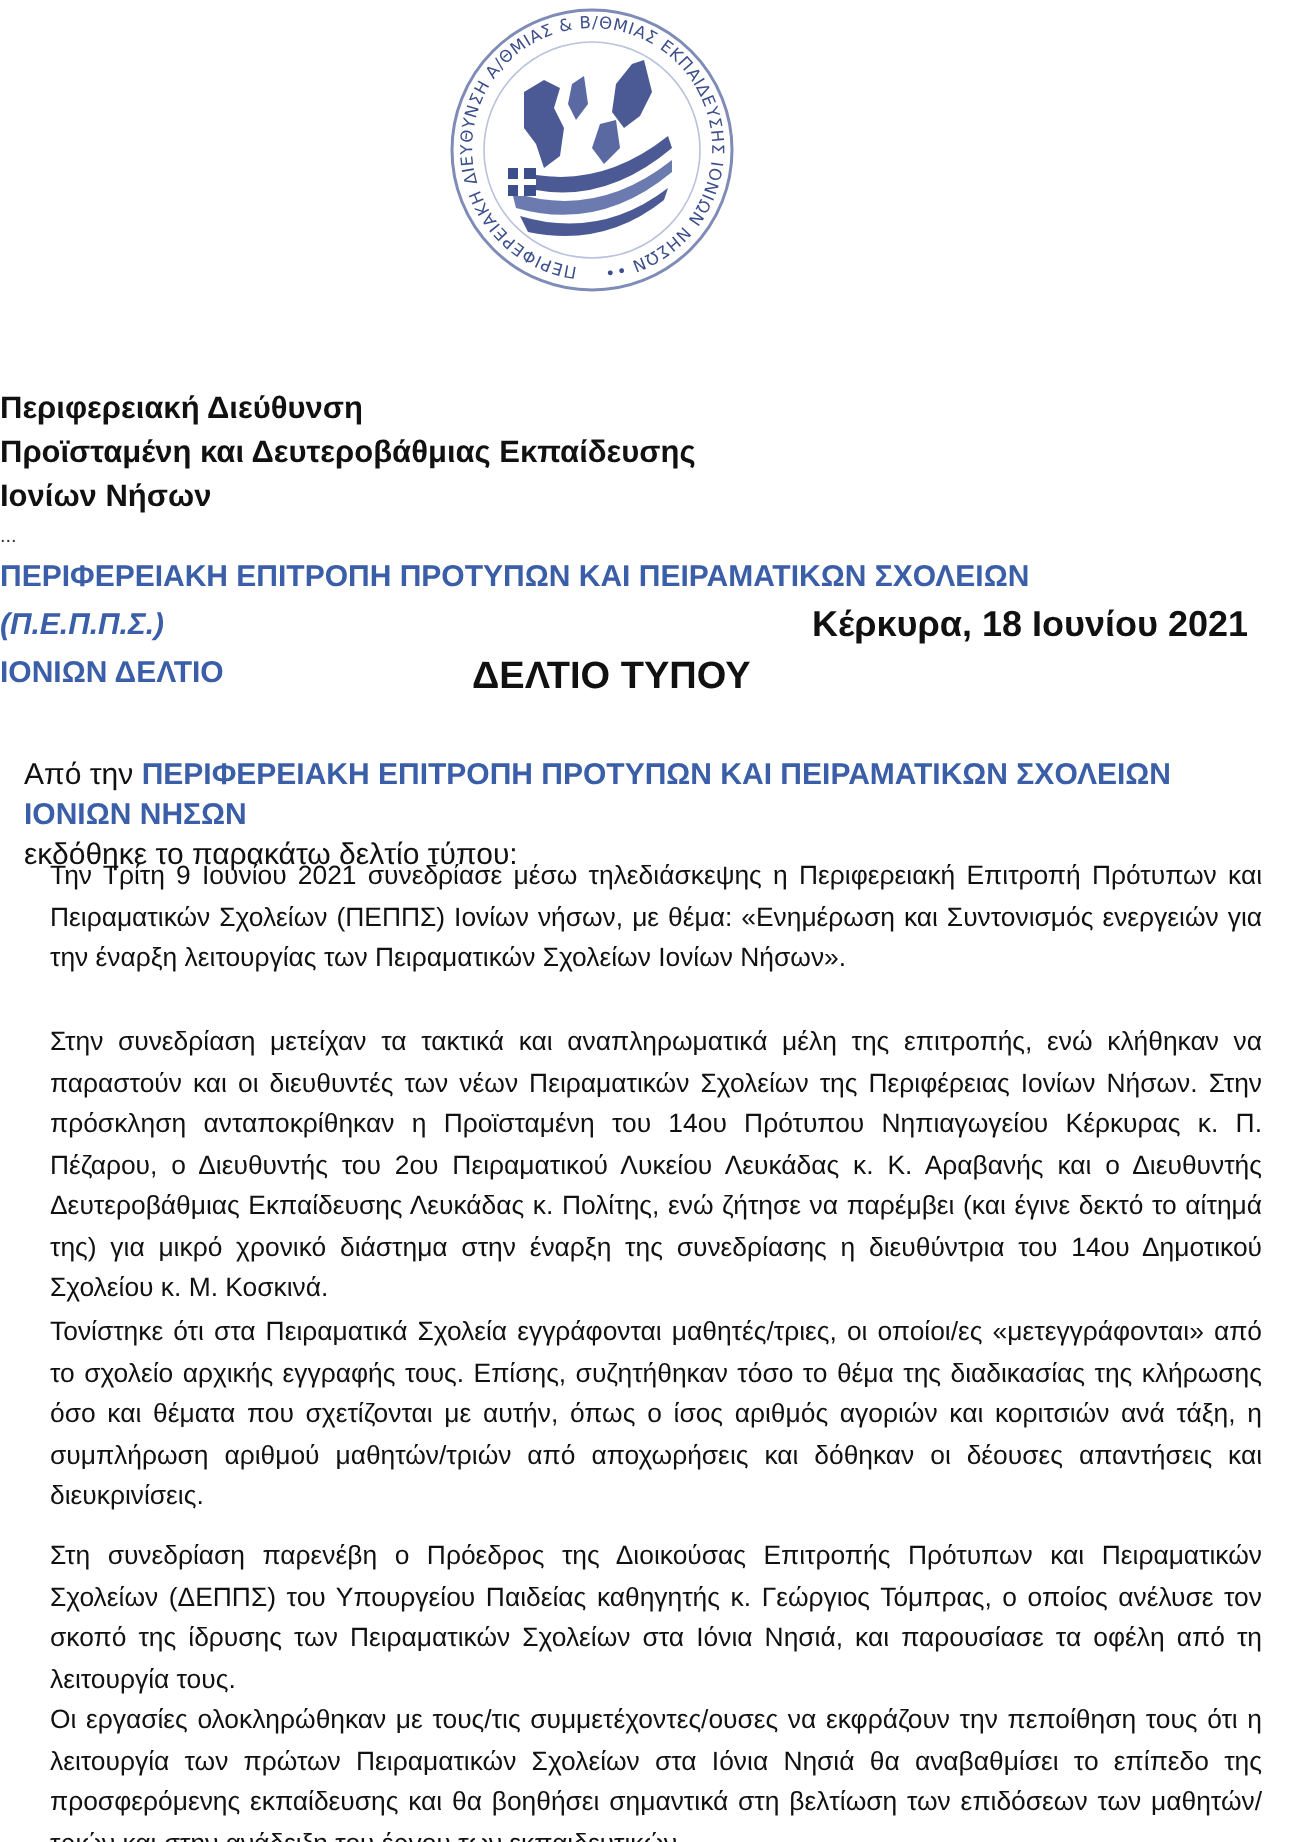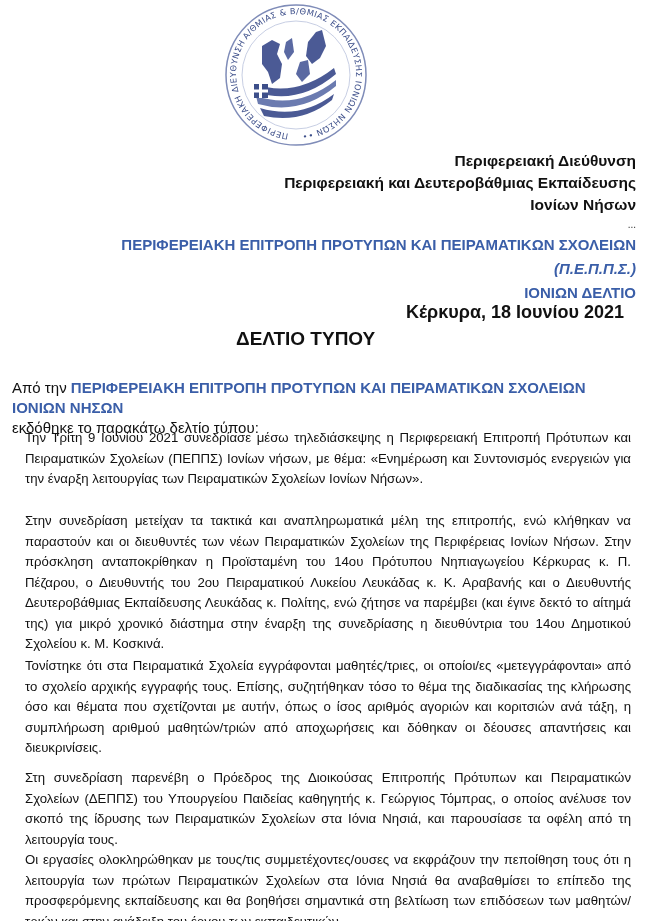--- a/index.html
+++ b/index.html
@@ -1,19 +1,19 @@
 <!DOCTYPE html>
 <html><head>
 <meta charset="utf-8">
 <style>
   html, body { margin: 0; padding: 0; background: #ffffff; }
   body { width: 652px; height: 921px; overflow: hidden; position: relative;
          font-family: "Liberation Sans", "DejaVu Sans", sans-serif; color: #111; }
   .logo { position: absolute; left: 222px; top: 2px; width: 148px; height: 146px; }
-  .center { position: absolute; left: 0; width: 636px; text-align: right; }
+  .center { position: absolute; left: 0; width: 636px; text-align: left; margin-top: 44px; }
   .hdr { font-weight: bold; font-size: 15.5px; color: #111; line-height: 22px; }
   .ellipsis { font-size: 10px; line-height: 8px; color: #333; }
   .blue { color: #3a5ea8; font-weight: bold; font-size: 15px; line-height: 23px; }
   .date { position: absolute; right: 28px; top: 302px; font-weight: bold; font-size: 18px; }
   .press { position: absolute; left: 236px; top: 328px; font-weight: bold; font-size: 19px; }
   .intro { position: absolute; left: 12px; top: 378px; width: 620px; font-size: 15px; line-height: 20px; }
   .intro .b { color: #3a5ea8; font-weight: bold; }
   .para { position: absolute; left: 25px; width: 606px; font-size: 13.2px; line-height: 20.5px; text-align: justify; }
 </style>
 </head>
@@ -38,21 +38,21 @@
     <path d="M32,82 Q74,96 112,66 L114,72 Q76,104 34,90 Z" fill="#4b5a95"></path>
     <path d="M34,94 Q76,108 114,78 L114,84 Q78,114 36,102 Z" fill="#6b7bb0"></path>
     <path d="M38,106 Q78,118 112,92 L110,98 Q80,122 42,114 Z" fill="#4b5a95"></path>
     <rect x="32" y="82" width="14" height="14" fill="#3d4f8a"></rect>
     <rect x="37" y="82" width="3" height="14" fill="#fff"></rect>
     <rect x="32" y="87.5" width="14" height="3" fill="#fff"></rect>
   </svg>
 </div>
 
 <div class="center hdr" style="top:150px;">Περιφερειακή Διεύθυνση</div>
-<div class="center hdr" style="top:172px;">Περιφερειακή και Δευτεροβάθμιας Εκπαίδευσης</div>
+<div class="center hdr" style="top:172px;">Προϊσταμένη και Δευτεροβάθμιας Εκπαίδευσης</div>
 <div class="center hdr" style="top:194px;">Ιονίων Νήσων</div>
 <div class="center ellipsis" style="top:221px;">...</div>
 
 <div class="center blue" style="top:233px;">ΠΕΡΙΦΕΡΕΙΑΚΗ ΕΠΙΤΡΟΠΗ ΠΡΟΤΥΠΩΝ ΚΑΙ ΠΕΙΡΑΜΑΤΙΚΩΝ ΣΧΟΛΕΙΩΝ</div>
 <div class="center blue" style="top:257px;font-style:italic;">(Π.Ε.Π.Π.Σ.)</div>
 <div class="center blue" style="top:281px;">ΙΟΝΙΩΝ ΔΕΛΤΙΟ</div>
 
 <div class="date">Κέρκυρα, 18 Ιουνίου 2021</div>
 <div class="press">ΔΕΛΤΙΟ ΤΥΠΟΥ</div>
 

